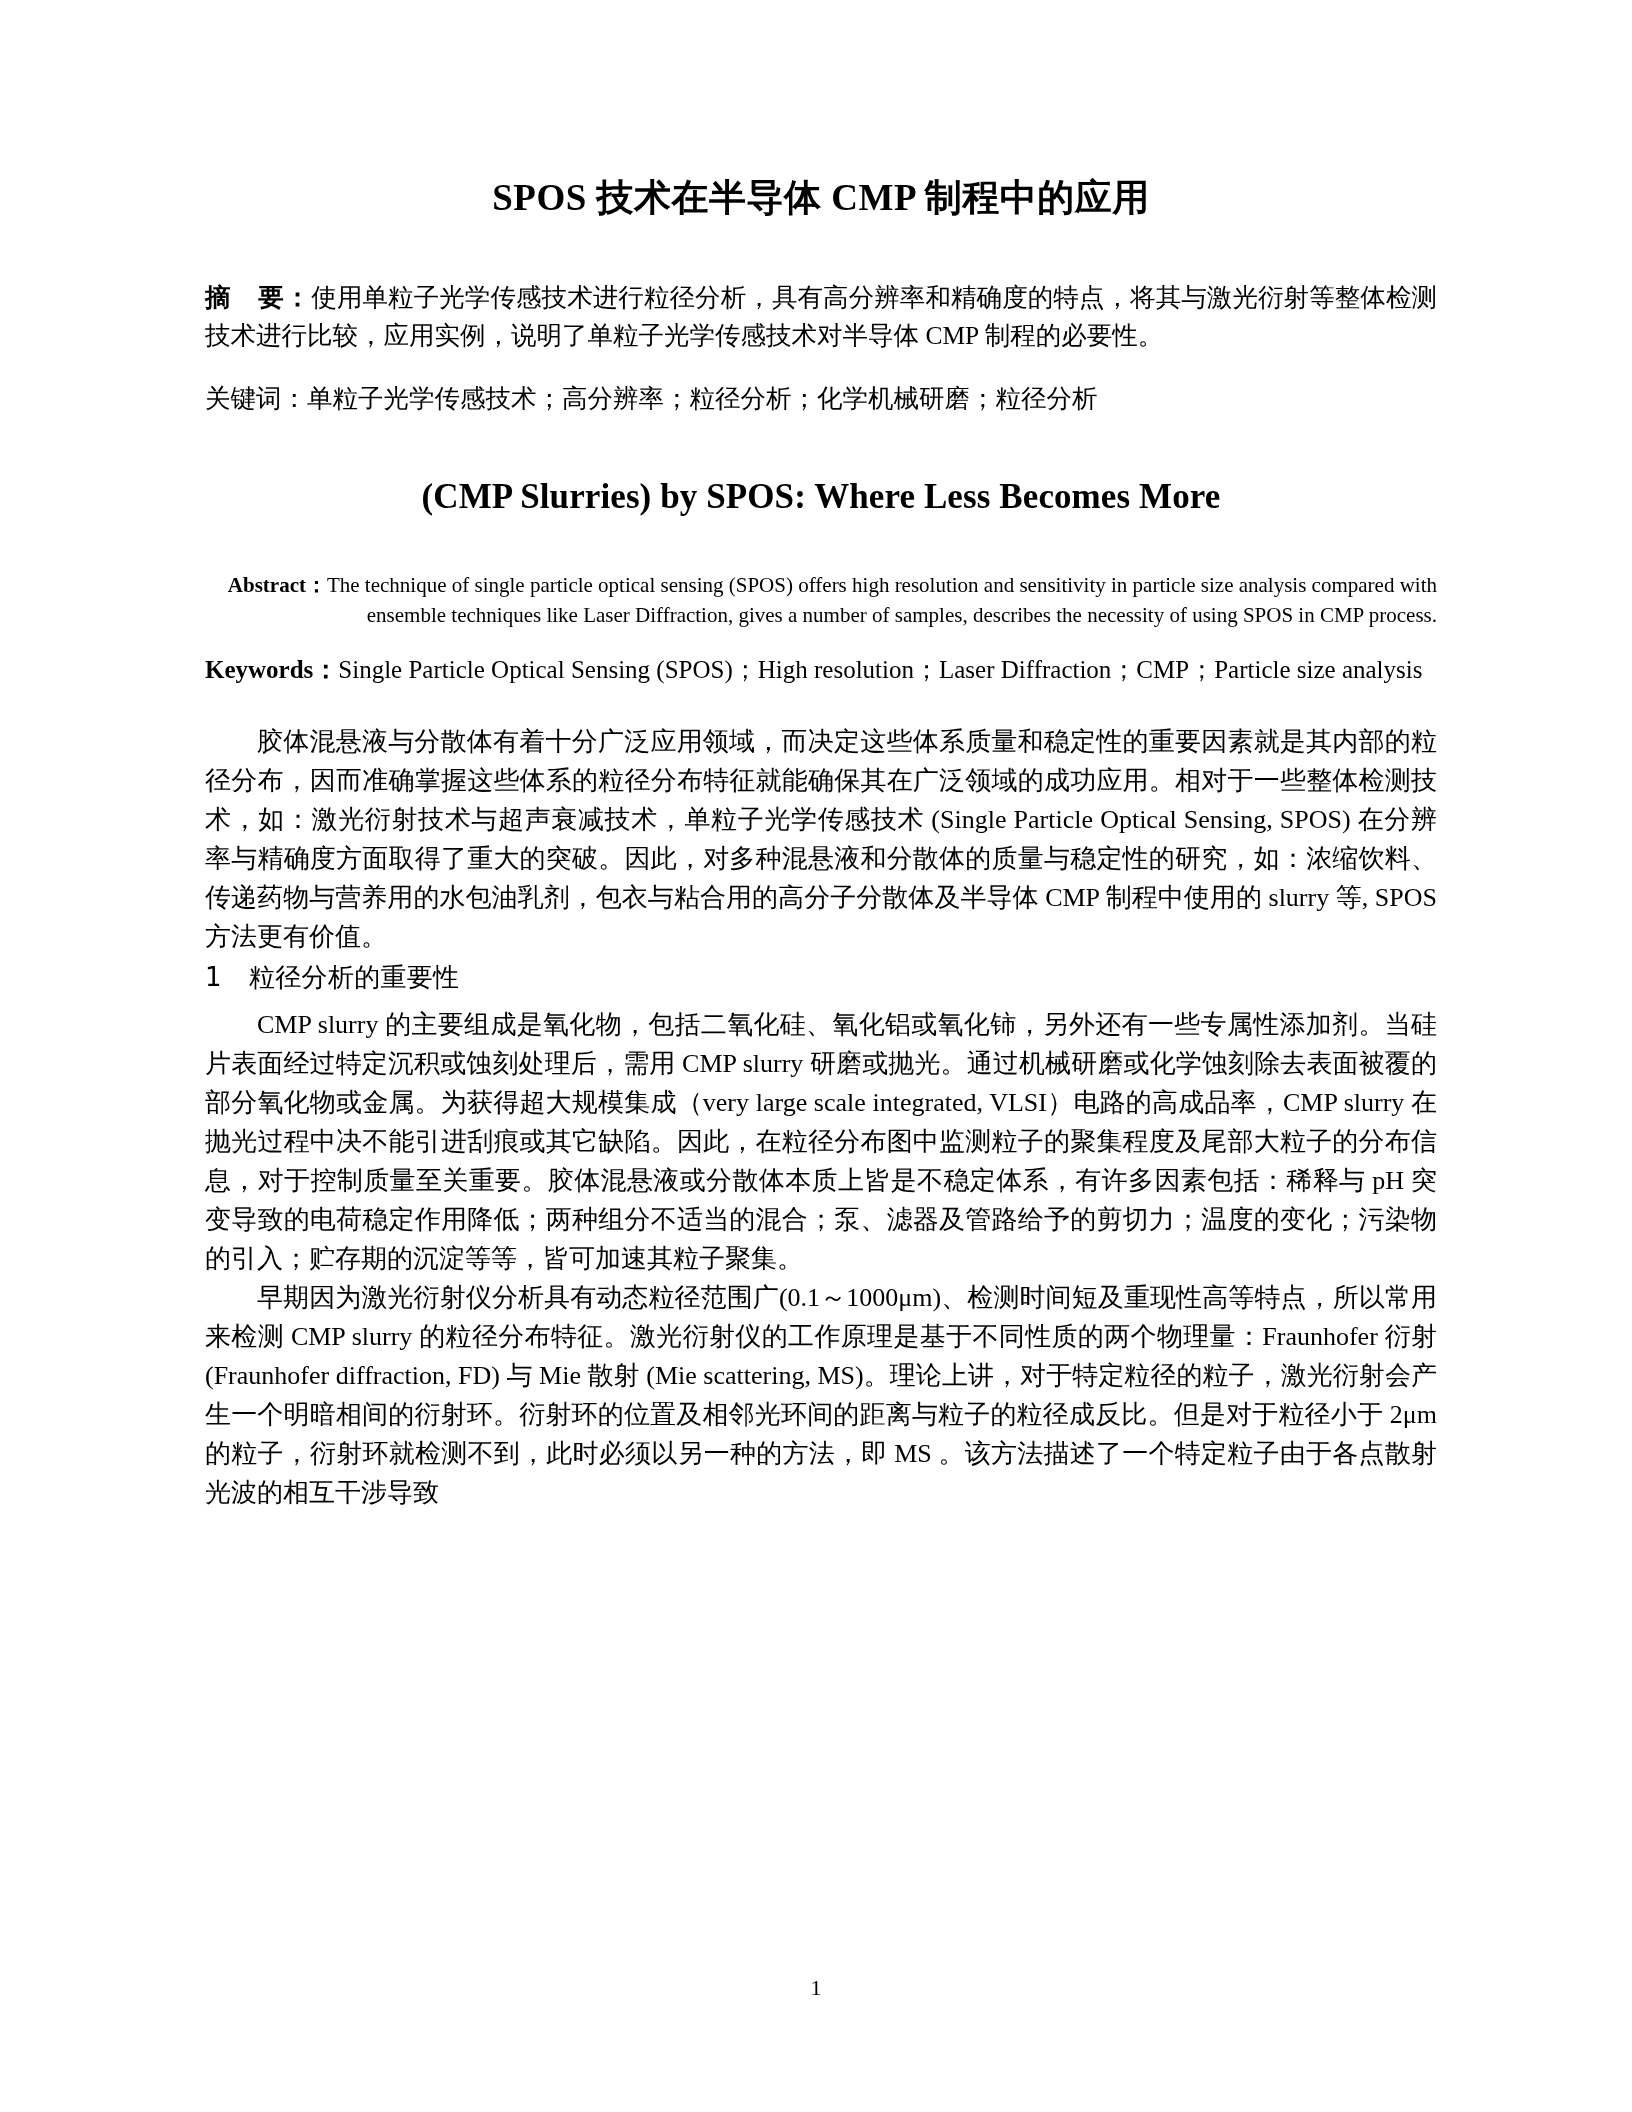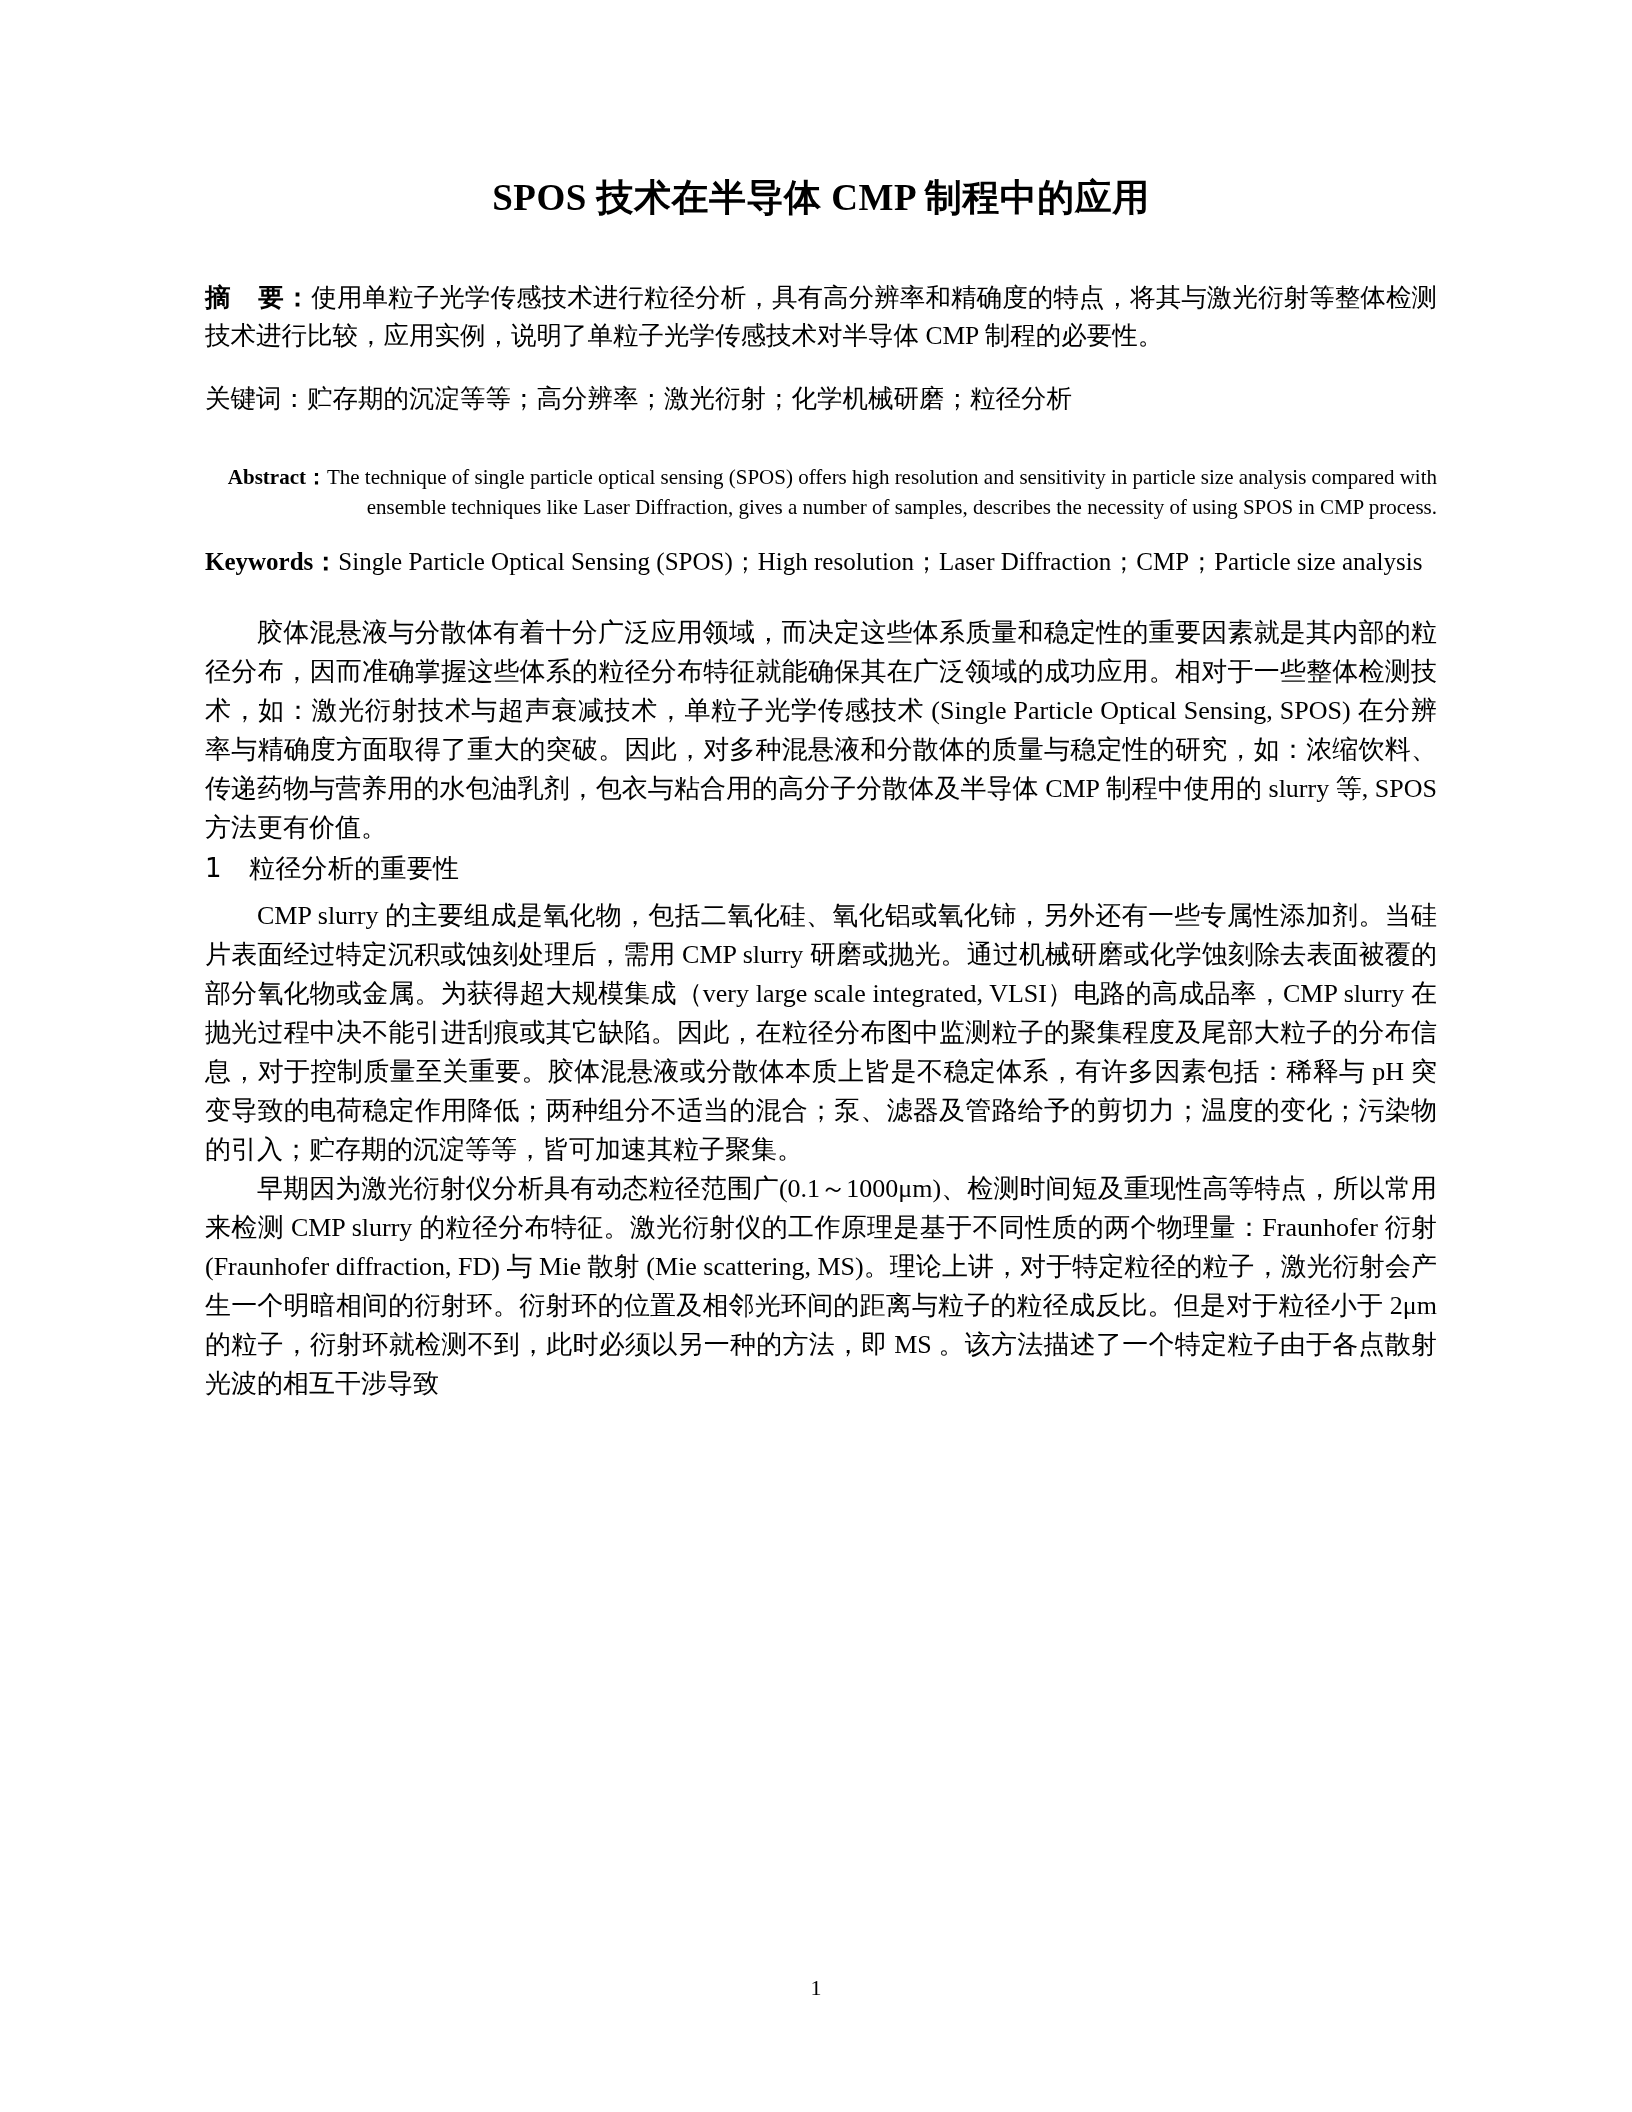--- a/index.html
+++ b/index.html
@@ -129,23 +129,24 @@
 
 <div class="page">
   <div class="content">
 
     <h1 class="cn-title">SPOS 技术在半导体 CMP 制程中的应用</h1>
 
     <p class="cn-abstract">
       <span class="lead">摘　要：</span><span>使用单粒子光学传感技术进行粒径分析，具有高分辨率和精确度的特点，将其与激光衍射等整体检测技术进行比较，应用实例，说明了单粒子光学传感技术对半导体 CMP 制程的必要性。</span>
     </p>
 
-    <p class="cn-keywords">关键词：贮存期的沉淀等等；高分辨率；激光衍射；化学机械研磨；粒径分析</p>
+    <p class="cn-keywords">关键词：单粒子光学传感技术；高分辨率；粒径分析；化学机械研磨；粒径分析</p>
 
     <h2 class="en-title">
+      <span class="l2">(CMP Slurries) by SPOS: Where Less Becomes More</span>
     </h2>
 
     <p class="en-abstract">
       <span class="lead">Abstract：</span><span>The technique of single particle optical sensing (SPOS) offers high resolution and sensitivity in particle size analysis compared with ensemble techniques like Laser Diffraction, gives a number of samples, describes the necessity of  using SPOS in CMP process.</span>
     </p>
 
     <p class="en-keywords">
       <span class="lead">Keywords：</span><span>Single Particle Optical Sensing (SPOS)；High resolution；Laser Diffraction；CMP；Particle size analysis</span>
     </p>
 

